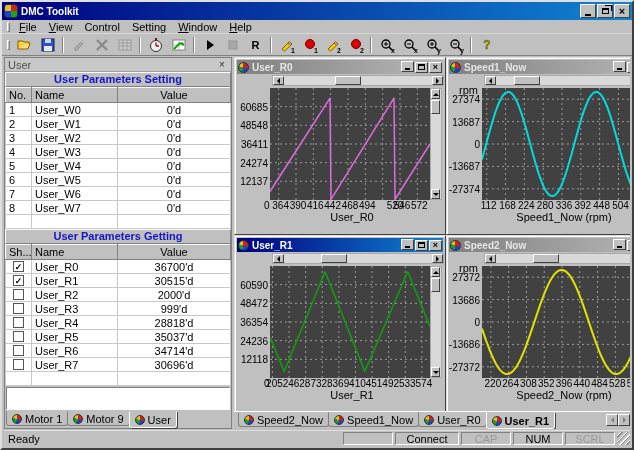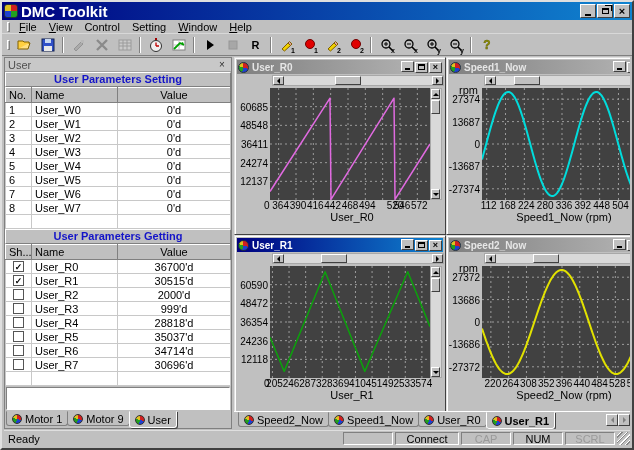--- a/index.html
+++ b/index.html
@@ -4,21 +4,21 @@
 <style>
   html,body{margin:0;padding:0;background:#9aa0a8;}
   *{box-sizing:border-box;}
   .app{position:relative;width:634px;height:450px;background:#c0c0c0;
        border:2px solid;border-color:#dfdfdf #404040 #404040 #dfdfdf;
        font-family:"Liberation Sans",sans-serif;font-size:11px;color:#000;overflow:hidden;}
   
   .titlebar{height:18px;background:linear-gradient(90deg,#000080,#1084d0);display:flex;align-items:center;padding:1px 2px;}
   .app-icon{width:14px;height:14px;margin-right:3px;border-radius:3px;
             background:conic-gradient(#d02020 0 25%,#20a020 25% 50%,#2040d0 50% 75%,#e0c020 75% 100%);border:1px solid #203040;}
-  .title-text{color:#fff;font-weight:bold;flex:1;font-size:15px;}
+  .title-text{color:#fff;font-weight:bold;flex:1;font-size:10px;}
   .wbtn{width:16px;height:14px;background:#c0c0c0;border:1px solid;border-color:#fff #404040 #404040 #fff;
         display:inline-flex;align-items:center;justify-content:center;margin-left:1px;font-size:10px;line-height:10px;}
   .glyph-min{width:6px;height:2px;background:#000;margin-top:7px;}
   .glyph-restore{width:7px;height:6px;border:1px solid #000;border-top-width:2px;box-shadow:2px -2px 0 -0px #c0c0c0,3px -3px 0 #000;}
   .glyph-close{font-weight:bold;font-size:11px;line-height:11px;}
   
   .menubar{height:14px;display:flex;align-items:center;border-bottom:1px solid #d8d8d8;padding-left:2px;}
   .grip{width:3px;height:10px;border:1px solid;border-color:#fff #808080 #808080 #fff;margin:0 3px;}
   .menu-item{padding:0 6px;cursor:default;}
   .menu-item u{text-decoration:underline;}

